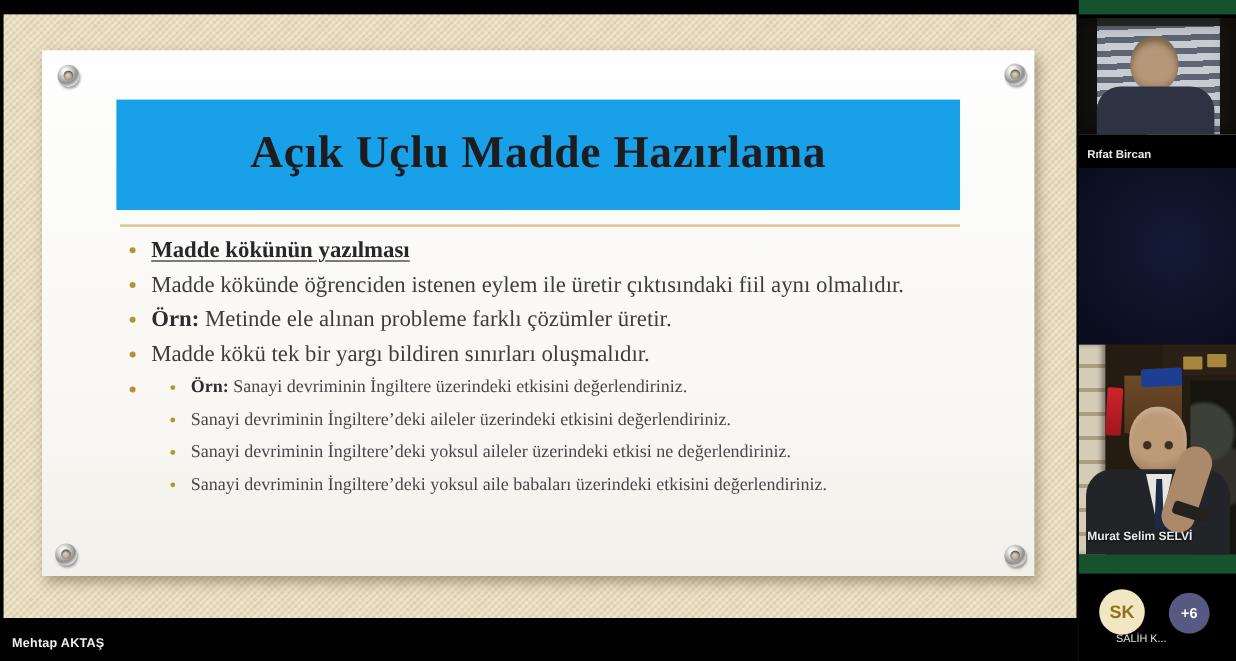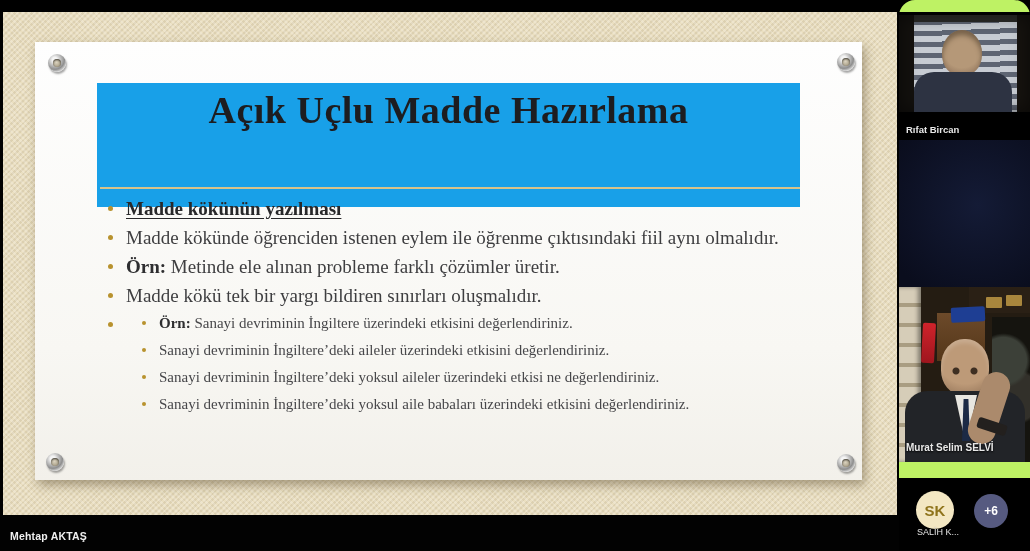--- a/index.html
+++ b/index.html
@@ -28,22 +28,22 @@
     box-shadow:1px 2px 2px rgba(0,0,0,.35);
   }
   .grommet::after {
     content:""; position:absolute; left:5px; top:5px; width:8px; height:8px; border-radius:50%;
     background:radial-gradient(circle at 42% 40%, #ded6c2, #948a72);
     box-shadow:inset 0 1px 2px rgba(0,0,0,.65);
   }
   .g-tl{left:13px;top:12px} .g-tr{left:802px;top:11px} .g-bl{left:11px;top:411px} .g-br{left:802px;top:412px}
 
   .title-box {
-    position:absolute; left:62px; top:41px; width:703px; height:124px;
-    background:var(--title-box-bg,#18a0e8); padding-top:5px;
+    position:absolute; left:62px; top:41px; width:703px; height:92px;
+    background:var(--title-box-bg,#18a0e8); padding-top:22px;
   }
   .title-text {
     text-align:center; font-family:"Liberation Serif","DejaVu Serif",serif;
     font-weight:bold; font-size:38px; letter-spacing:.5px; color:#1d1d20;
   }
   .gold-rule {
     position:absolute; left:65px; top:145px; width:700px; height:2px;
     background:var(--rule-gold,#d9c38a);
   }
 
@@ -73,21 +73,21 @@
     background:var(--bullet-gold,#b8922e);
   }
 
   .bottom-bar { position:absolute; left:0; top:515px; width:899px; height:36px; background:#020202; }
   .presenter-label {
     position:absolute; left:10px; top:15px; color:#efefef;
     font-size:10.5px; font-weight:bold; letter-spacing:.2px;
   }
 
   
-  .sidebar { position:absolute; left:899px; top:0; width:131px; height:551px; background:#bef264;border-radius:16px; }
+  .sidebar { position:absolute; left:899px; top:0; width:131px; height:551px; background:#14532d; }
   .tile { position:absolute; left:0; width:131px; background:#000; overflow:hidden; }
   .tile-1 { top:12px; height:128px; }
   .tile-2 { top:140px; height:163px;
     background:radial-gradient(circle at 60% 40%, #141b36 0%, #0a0d1d 80%); }
   .tile-3 { top:287px; height:175px; background:#241c12; }
   .vname {
     position:absolute; left:7px; bottom:5px; color:#e9e9e9; font-size:9.5px; font-weight:600;
     text-shadow:0 1px 2px #000; white-space:nowrap;
   }
   .tile-3 .vname { font-size:10px; bottom:9px; }
@@ -174,21 +174,21 @@
 
   
   .participants { position:absolute; left:0; top:478px; width:131px; height:73px; background:#000; }
   .avatar-sk {
     position:absolute; left:17px; top:13px; width:38px; height:38px; border-radius:50%;
     background:var(--avatar-sk-bg,#f3e7c3);
     display:flex; align-items:center; justify-content:center;
     color:var(--avatar-sk-fg,#8f741c); font-weight:bold; font-size:15px;
   }
   .sk-label {
-    position:absolute; left:7px; top:49px; width:64px; text-align:center;
+    position:absolute; left:20px; top:49px; width:64px; text-align:center;
     color:#e2e2e2; font-size:9px; text-shadow:0 1px 2px #000;
   }
   .avatar-plus {
     position:absolute; left:75px; top:16px; width:34px; height:34px; border-radius:50%;
     background:var(--avatar-plus-bg,#565a80);
     display:flex; align-items:center; justify-content:center;
     color:#fff; font-size:12px; font-weight:600;
   }
 </style>
 </head>
@@ -204,21 +204,21 @@
       <div class="grommet g-br"></div>
 
       <div class="title-box">
         <div class="title-text">Açık Uçlu Madde Hazırlama</div>
       </div>
       <div class="gold-rule"></div>
 
       <div class="content-lists">
         <ul class="bullets">
           <li class="heading"><span class="dot"></span><span>Madde kökünün yazılması</span></li>
-          <li><span class="dot"></span><span>Madde kökünde öğrenciden istenen eylem ile öğrenme çıktısındaki fiil aynı olmalıdır.</span></li>
+          <li><span class="dot"></span><span>Madde kökünde öğrenciden istenen eylem ile üretir çıktısındaki fiil aynı olmalıdır.</span></li>
           <li><span class="dot"></span><span class="prefix">Örn:</span><span> Metinde ele alınan probleme farklı çözümler üretir.</span></li>
           <li><span class="dot"></span><span>Madde kökü tek bir yargı bildiren sınırları oluşmalıdır.</span></li>
           <li><span class="dot"></span></li>
         </ul>
         <ul class="sub-bullets">
           <li><span class="dot"></span><span class="prefix">Örn:</span><span> Sanayi devriminin İngiltere üzerindeki etkisini değerlendiriniz.</span></li>
           <li><span class="dot"></span><span>Sanayi devriminin İngiltere’deki aileler üzerindeki etkisini değerlendiriniz.</span></li>
           <li><span class="dot"></span><span>Sanayi devriminin İngiltere’deki yoksul aileler üzerindeki etkisi ne değerlendiriniz.</span></li>
           <li><span class="dot"></span><span>Sanayi devriminin İngiltere’deki yoksul aile babaları üzerindeki etkisini değerlendiriniz.</span></li>
         </ul>

